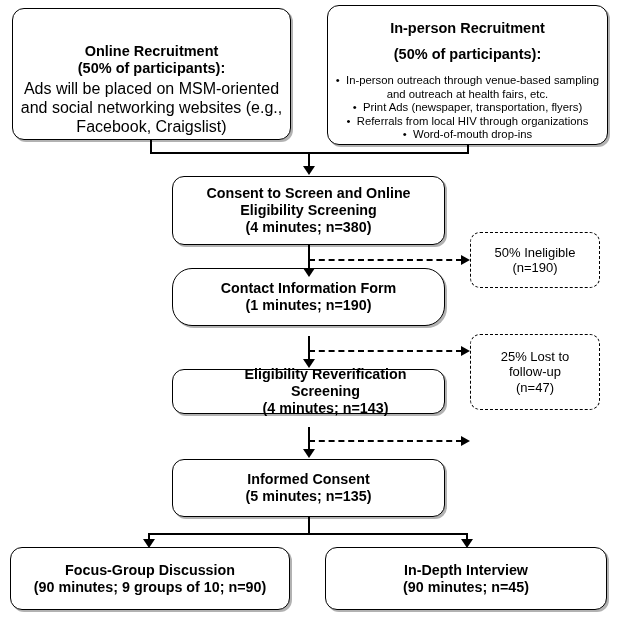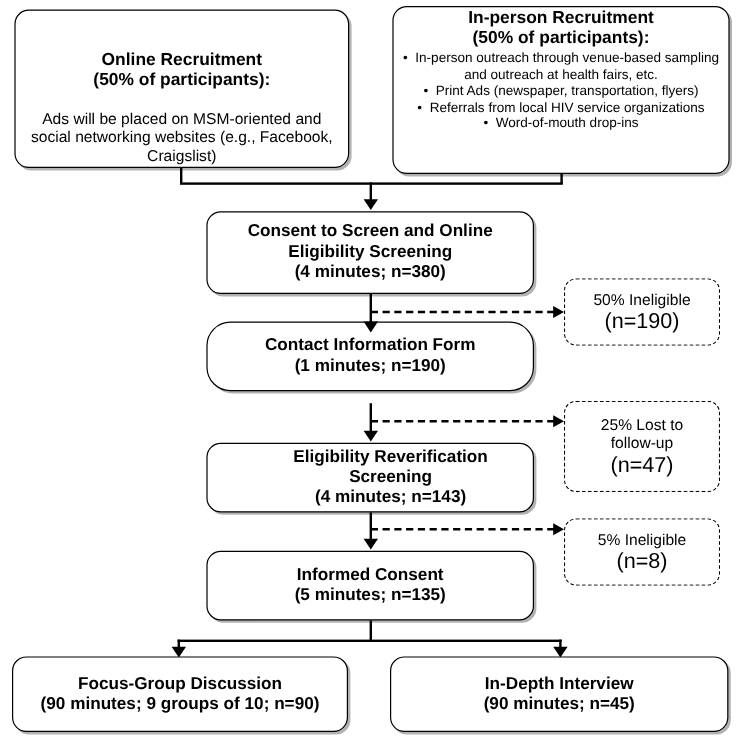--- a/index.html
+++ b/index.html
@@ -40,41 +40,41 @@
     margin:2px 0 0 0;padding:0;
     text-align:center;
     line-height:1.2;
   }
   .bullets li{margin:0;padding:0;}
   .bullets li::before{content:"\2022\00a0\00a0";}
 
   
   #box-online{left:12px;top:8px;width:279px;height:132px;justify-content:flex-end;}
   #box-online .ttl{font-size:14.5px;}
-  #box-online .sub{font-size:13px;margin-top:15px;max-width:262px;}
+  #box-online .sub{font-size:16px;margin-top:3px;max-width:262px;}
 
   #box-inperson{left:327px;top:5px;width:281px;height:140px;
-                justify-content:flex-start;padding-top:1px;}
+                justify-content:space-between;padding-top:14px;}
   #box-inperson .ttl{font-size:14.5px;}
   #box-inperson .bullets{font-size:11.3px;max-width:270px;}
 
   .mainbox{left:172px;width:273px;}
   #box-consent{top:176px;height:69px;}
   #box-contact{top:268px;height:58px;border-radius:20px;}
-  #box-reverify{top:369px;height:58px;padding-left:40px;}
+  #box-reverify{top:369px;height:45px;padding-left:40px;}
   #box-informed{top:459px;height:58px;}
   .mainbox .ttl{font-size:14.3px;}
   .mainbox .sub{font-size:14.3px;font-weight:bold;}
 
   .sidebox{left:470px;width:130px;}
   #box-inelig50{top:232px;height:56px;}
   #box-lost25{top:334px;height:76px;}
   #box-inelig5{top:432px;height:56px;}
   .sidebox .ttl{font-size:13px;font-weight:normal;}
-  .sidebox .sub{font-size:18px;text-align:right;}
+  .sidebox .sub{font-size:13px;text-align:right;}
 
   #box-focus{left:10px;top:547px;width:280px;height:63px;}
   #box-indepth{left:325px;top:547px;width:282px;height:63px;}
   #box-focus .ttl,#box-indepth .ttl{font-size:14.3px;}
   #box-focus .sub,#box-indepth .sub{font-size:14.3px;font-weight:bold;}
 
   
   .ln{position:absolute;background:#000;}
   .vline{width:2px;}
   .hline{height:2px;}
@@ -105,21 +105,21 @@
     <div class="ttl">(50% of participants):</div>
     <div class="sub">Ads will be placed on MSM-oriented and social networking websites (e.g., Facebook, Craigslist)</div>
   </div>
 
   <div class="node" id="box-inperson">
     <div class="ttl">In-person Recruitment</div>
     <div class="ttl">(50% of participants):</div>
     <ul class="bullets">
       <li>In-person outreach through venue-based sampling and outreach at health fairs, etc.</li>
       <li>Print Ads (newspaper, transportation, flyers)</li>
-      <li>Referrals from local HIV service organizations</li>
+      <li>Referrals from local HIV through organizations</li>
       <li>Word-of-mouth drop-ins</li>
     </ul>
   </div>
 
   <div class="ln vline" style="left:150px;top:140px;height:13px;"></div>
   <div class="ln vline" style="left:467px;top:145px;height:8px;"></div>
   <div class="ln hline" style="left:150px;top:152px;width:319px;"></div>
   <div class="ln vline" style="left:308px;top:152px;height:15px;"></div>
   <div class="arrow-down" style="left:303px;top:166px;"></div>
 
@@ -157,24 +157,20 @@
     <div class="ttl">50% Ineligible</div>
     <div class="sub">(n=190)</div>
   </div>
 
   <div class="node dashed sidebox" id="box-lost25">
     <div class="ttl">25% Lost to</div>
     <div class="ttl">follow-up</div>
     <div class="sub">(n=47)</div>
   </div>
 
-  <div class="node dashed sidebox" id="box-inelig5">
-    <div class="ttl">5% Ineligible</div>
-    <div class="sub">(n=8)</div>
-  </div>
 
   <div class="dashline" style="left:309px;top:259px;width:153px;"></div>
   <div class="arrow-right" style="left:461px;top:255px;"></div>
 
   <div class="dashline" style="left:309px;top:350px;width:153px;"></div>
   <div class="arrow-right" style="left:461px;top:346px;"></div>
 
   <div class="dashline" style="left:309px;top:440px;width:153px;"></div>
   <div class="arrow-right" style="left:461px;top:436px;"></div>
 

